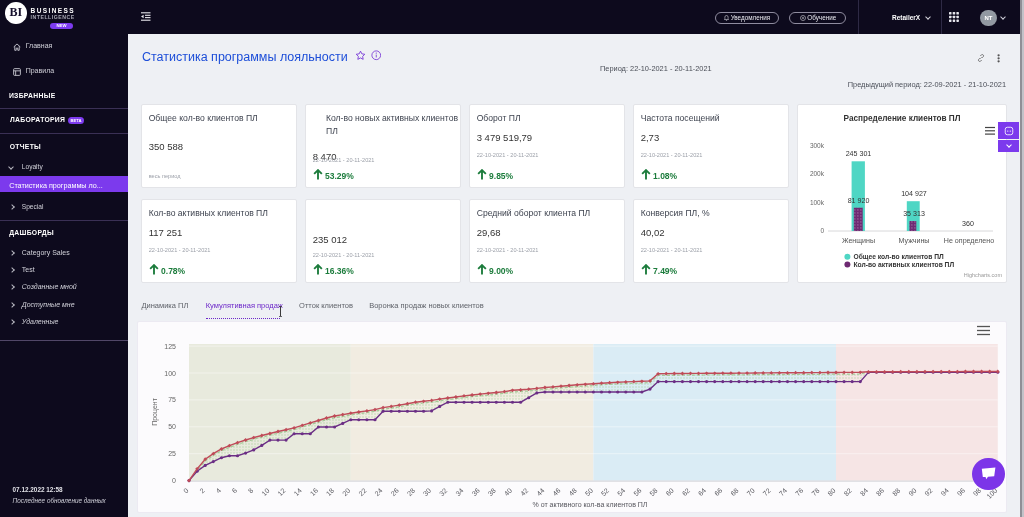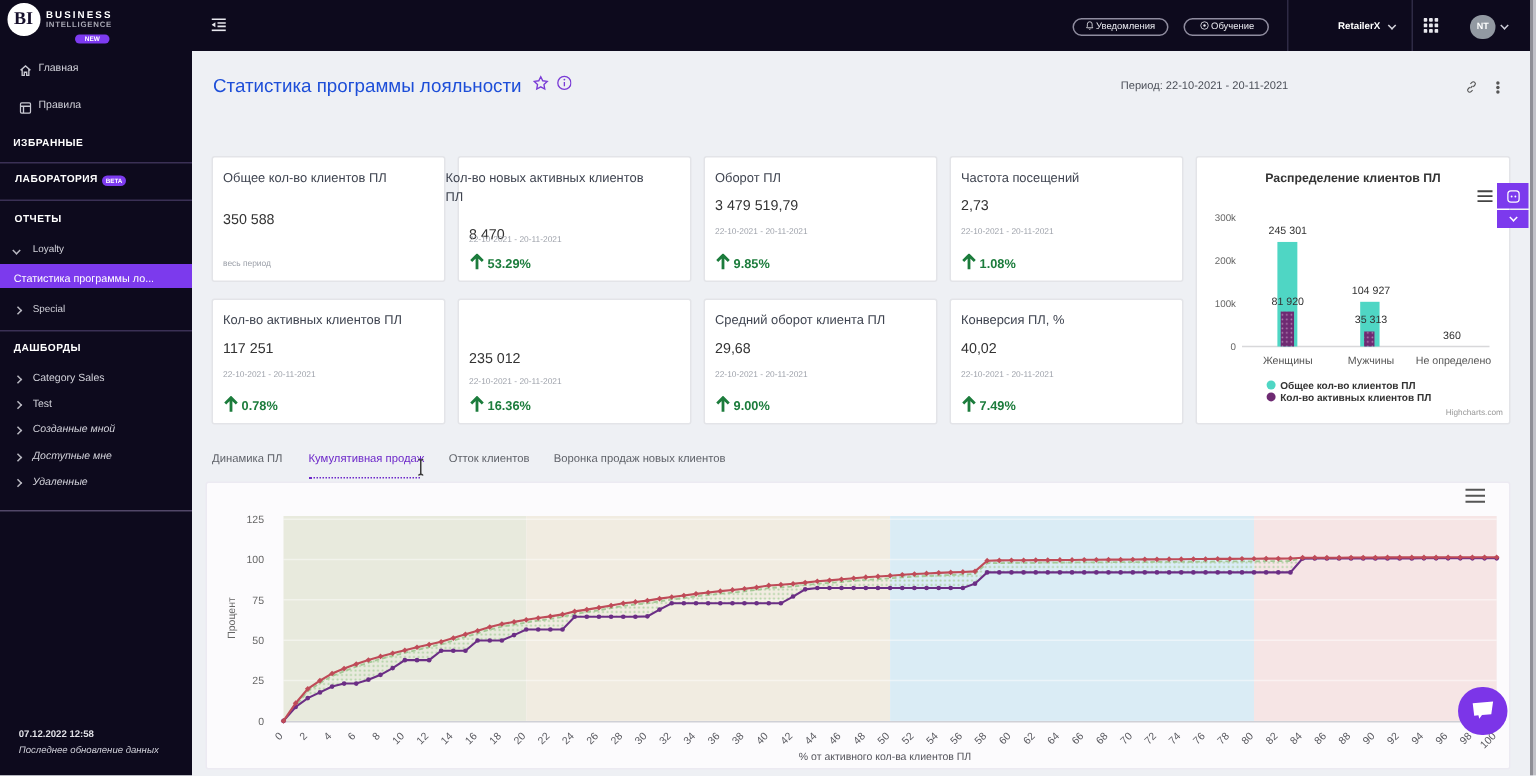--- a/index.html
+++ b/index.html
@@ -113,34 +113,35 @@
       <circle cx="12" cy="7" r="1.4" fill="#7a3bd6"></circle>
     </svg>
     <svg class="abs" style="left:976.5px;top:53.5px" width="8" height="8" viewBox="0 0 24 24">
       <path d="M10 14 L14 10 M8.5 12.5 l-3 3 a4 4 0 0 0 5.7 5.7 l3-3 M15.5 11.5 l3-3 a4 4 0 0 0 -5.7-5.7 l-3 3" fill="none" stroke="#555" stroke-width="2.2"></path>
     </svg>
     <svg class="abs" style="left:996.5px;top:54px" width="4" height="8.5" viewBox="0 0 4 8.5">
       <circle cx="1.6" cy="1.3" r="1.15" fill="#555"></circle>
       <circle cx="1.6" cy="4.3" r="1.15" fill="#555"></circle>
       <circle cx="1.6" cy="7.3" r="1.15" fill="#555"></circle>
     </svg>
-    <div class="abs ptext" style="left:600px;top:52px;width:406px;text-align:center">Период: 22-10-2021 - 20-11-2021</div>
+    <div class="abs ptext" style="left:600px;top:64px;width:406px;text-align:left">Период: 22-10-2021 - 20-11-2021</div>
+    <div class="abs ptext" style="left:600px;top:79.5px;width:406px;text-align:right">Предыдущий период: 22-09-2021 - 21-10-2021</div>
     <div class="card" style="left:141px;top:104px;width:156px;height:84px"></div>
     <div class="card" style="left:141px;top:199px;width:156px;height:84px"></div>
     <div class="card" style="left:305px;top:104px;width:156px;height:84px"></div>
     <div class="card" style="left:305px;top:199px;width:156px;height:84px"></div>
     <div class="card" style="left:469px;top:104px;width:156px;height:84px"></div>
     <div class="card" style="left:469px;top:199px;width:156px;height:84px"></div>
     <div class="card" style="left:633px;top:104px;width:156px;height:84px"></div>
     <div class="card" style="left:633px;top:199px;width:156px;height:84px"></div>
     <div class="card" style="left:797px;top:104px;width:210px;height:179px"></div>
     <div class="ctitle" style="left:148.7px;top:112px;width:140px">Общее кол-во клиентов ПЛ</div>
     <div class="cval" style="left:148.7px;top:140.5px">350 588</div>
     <div class="cdate" style="left:148.7px;top:172.5px">весь период</div>
-    <div class="ctitle" style="left:297px;top:112px;width:140px">Кол-во новых активных клиентов ПЛ</div>
+    <div class="ctitle" style="left:326px;top:112px;width:140px">Кол-во новых активных клиентов ПЛ</div>
     <div class="cval" style="left:312.7px;top:151px">8 470</div>
     <div class="cdate" style="left:312.7px;top:156.5px">22-10-2021 - 20-11-2021</div>
     <div class="abs cgrow" style="left:312.7px;top:168.5px"><svg width="10" height="11" viewBox="0 0 9 10" style="vertical-align:-1.5px">
         <path d="M4.5 9.6 V1.5 M1 4.5 L4.5 1 L8 4.5" fill="none" stroke="#1c7c3c" stroke-width="1.7"></path>
       </svg><span> 53.29%</span></div>
     <div class="ctitle" style="left:476.7px;top:112px;width:140px">Оборот ПЛ</div>
     <div class="cval" style="left:476.7px;top:131.5px">3 479 519,79</div>
     <div class="cdate" style="left:476.7px;top:152px">22-10-2021 - 20-11-2021</div>
     <div class="abs cgrow" style="left:476.7px;top:168.5px"><svg width="10" height="11" viewBox="0 0 9 10" style="vertical-align:-1.5px">
         <path d="M4.5 9.6 V1.5 M1 4.5 L4.5 1 L8 4.5" fill="none" stroke="#1c7c3c" stroke-width="1.7"></path>

